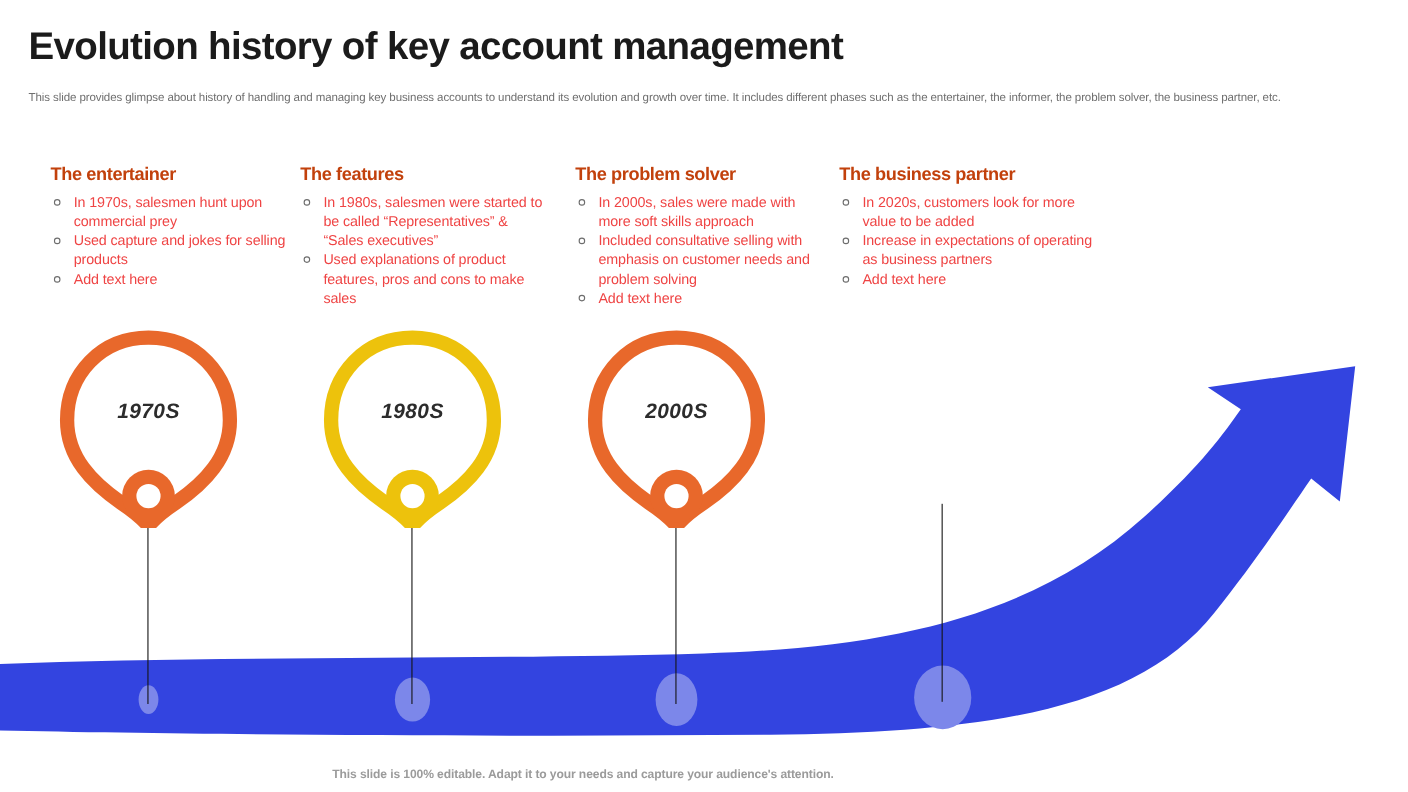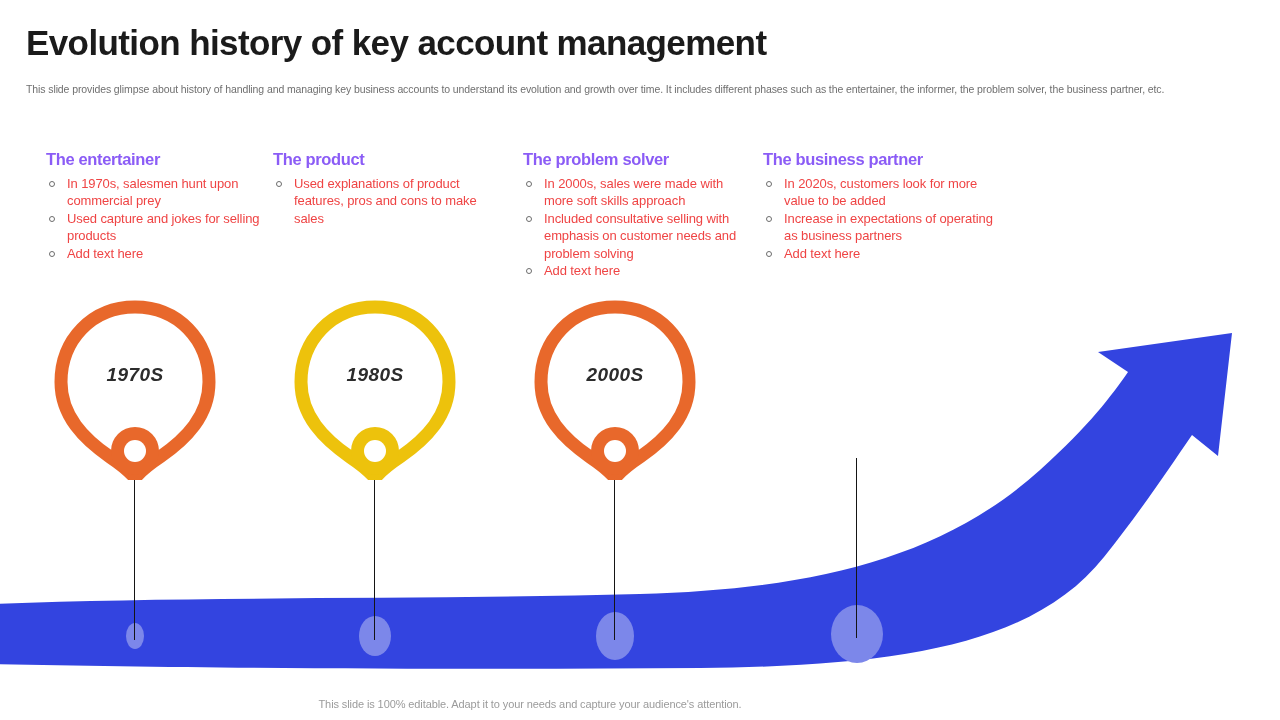--- a/index.html
+++ b/index.html
@@ -48,21 +48,21 @@
   }
 
   
   .column {
     position: absolute;
     top: 150px;
   }
   .col-title {
     font-size: 16.5px;
     font-weight: bold;
-    color: #8b5cf6;
+    color: #c2410c;
     letter-spacing: -0.35px;
     margin: 0 0 6px 0;
     line-height: 1.15;
     white-space: nowrap;
   }
   .bullets {
     list-style: none;
     margin: 0;
     padding: 0;
   }
@@ -126,42 +126,44 @@
   
   #footer-note {
     position: absolute;
     left: 0;
     top: 698px;
     width: 1060px;
     text-align: center;
     font-size: 11px;
     color: #9b9b9b;
     letter-spacing: -0.1px;
+    font-weight: bold;
   }
 </style>
 </head>
 <body>
 
 <div id="slide">
 
   <div id="slide-description">This slide provides glimpse about history of handling and managing key business accounts to understand its evolution and growth over time. It includes different phases such as the entertainer, the informer, the problem solver, the business partner, etc.</div>
   <div id="page-title">Evolution history of key account management</div>
 
   <div class="column" style="left:46px; width:215px;">
     <div class="col-title">The entertainer</div>
     <ul class="bullets">
       <li class="bullet"><span class="marker"></span><span>In 1970s, salesmen hunt upon commercial prey</span></li>
       <li class="bullet"><span class="marker"></span><span>Used capture and jokes for selling products</span></li>
       <li class="bullet"><span class="marker"></span><span>Add text here</span></li>
     </ul>
   </div>
 
   <div class="column" style="left:273px; width:222px;">
-    <div class="col-title">The product</div>
-    <ul class="bullets">
+    <div class="col-title">The features</div>
+    <ul class="bullets">
+      <li class="bullet"><span class="marker"></span><span>In 1980s, salesmen were started to be called “Representatives” &amp; “Sales executives”</span></li>
       <li class="bullet"><span class="marker"></span><span>Used explanations of product features, pros and cons to make sales</span></li>
     </ul>
   </div>
 
   <div class="column" style="left:523px; width:222px;">
     <div class="col-title">The problem solver</div>
     <ul class="bullets">
       <li class="bullet"><span class="marker"></span><span>In 2000s, sales were made with more soft skills approach</span></li>
       <li class="bullet"><span class="marker"></span><span>Included consultative selling with emphasis on customer needs and problem solving</span></li>
       <li class="bullet"><span class="marker"></span><span>Add text here</span></li>

